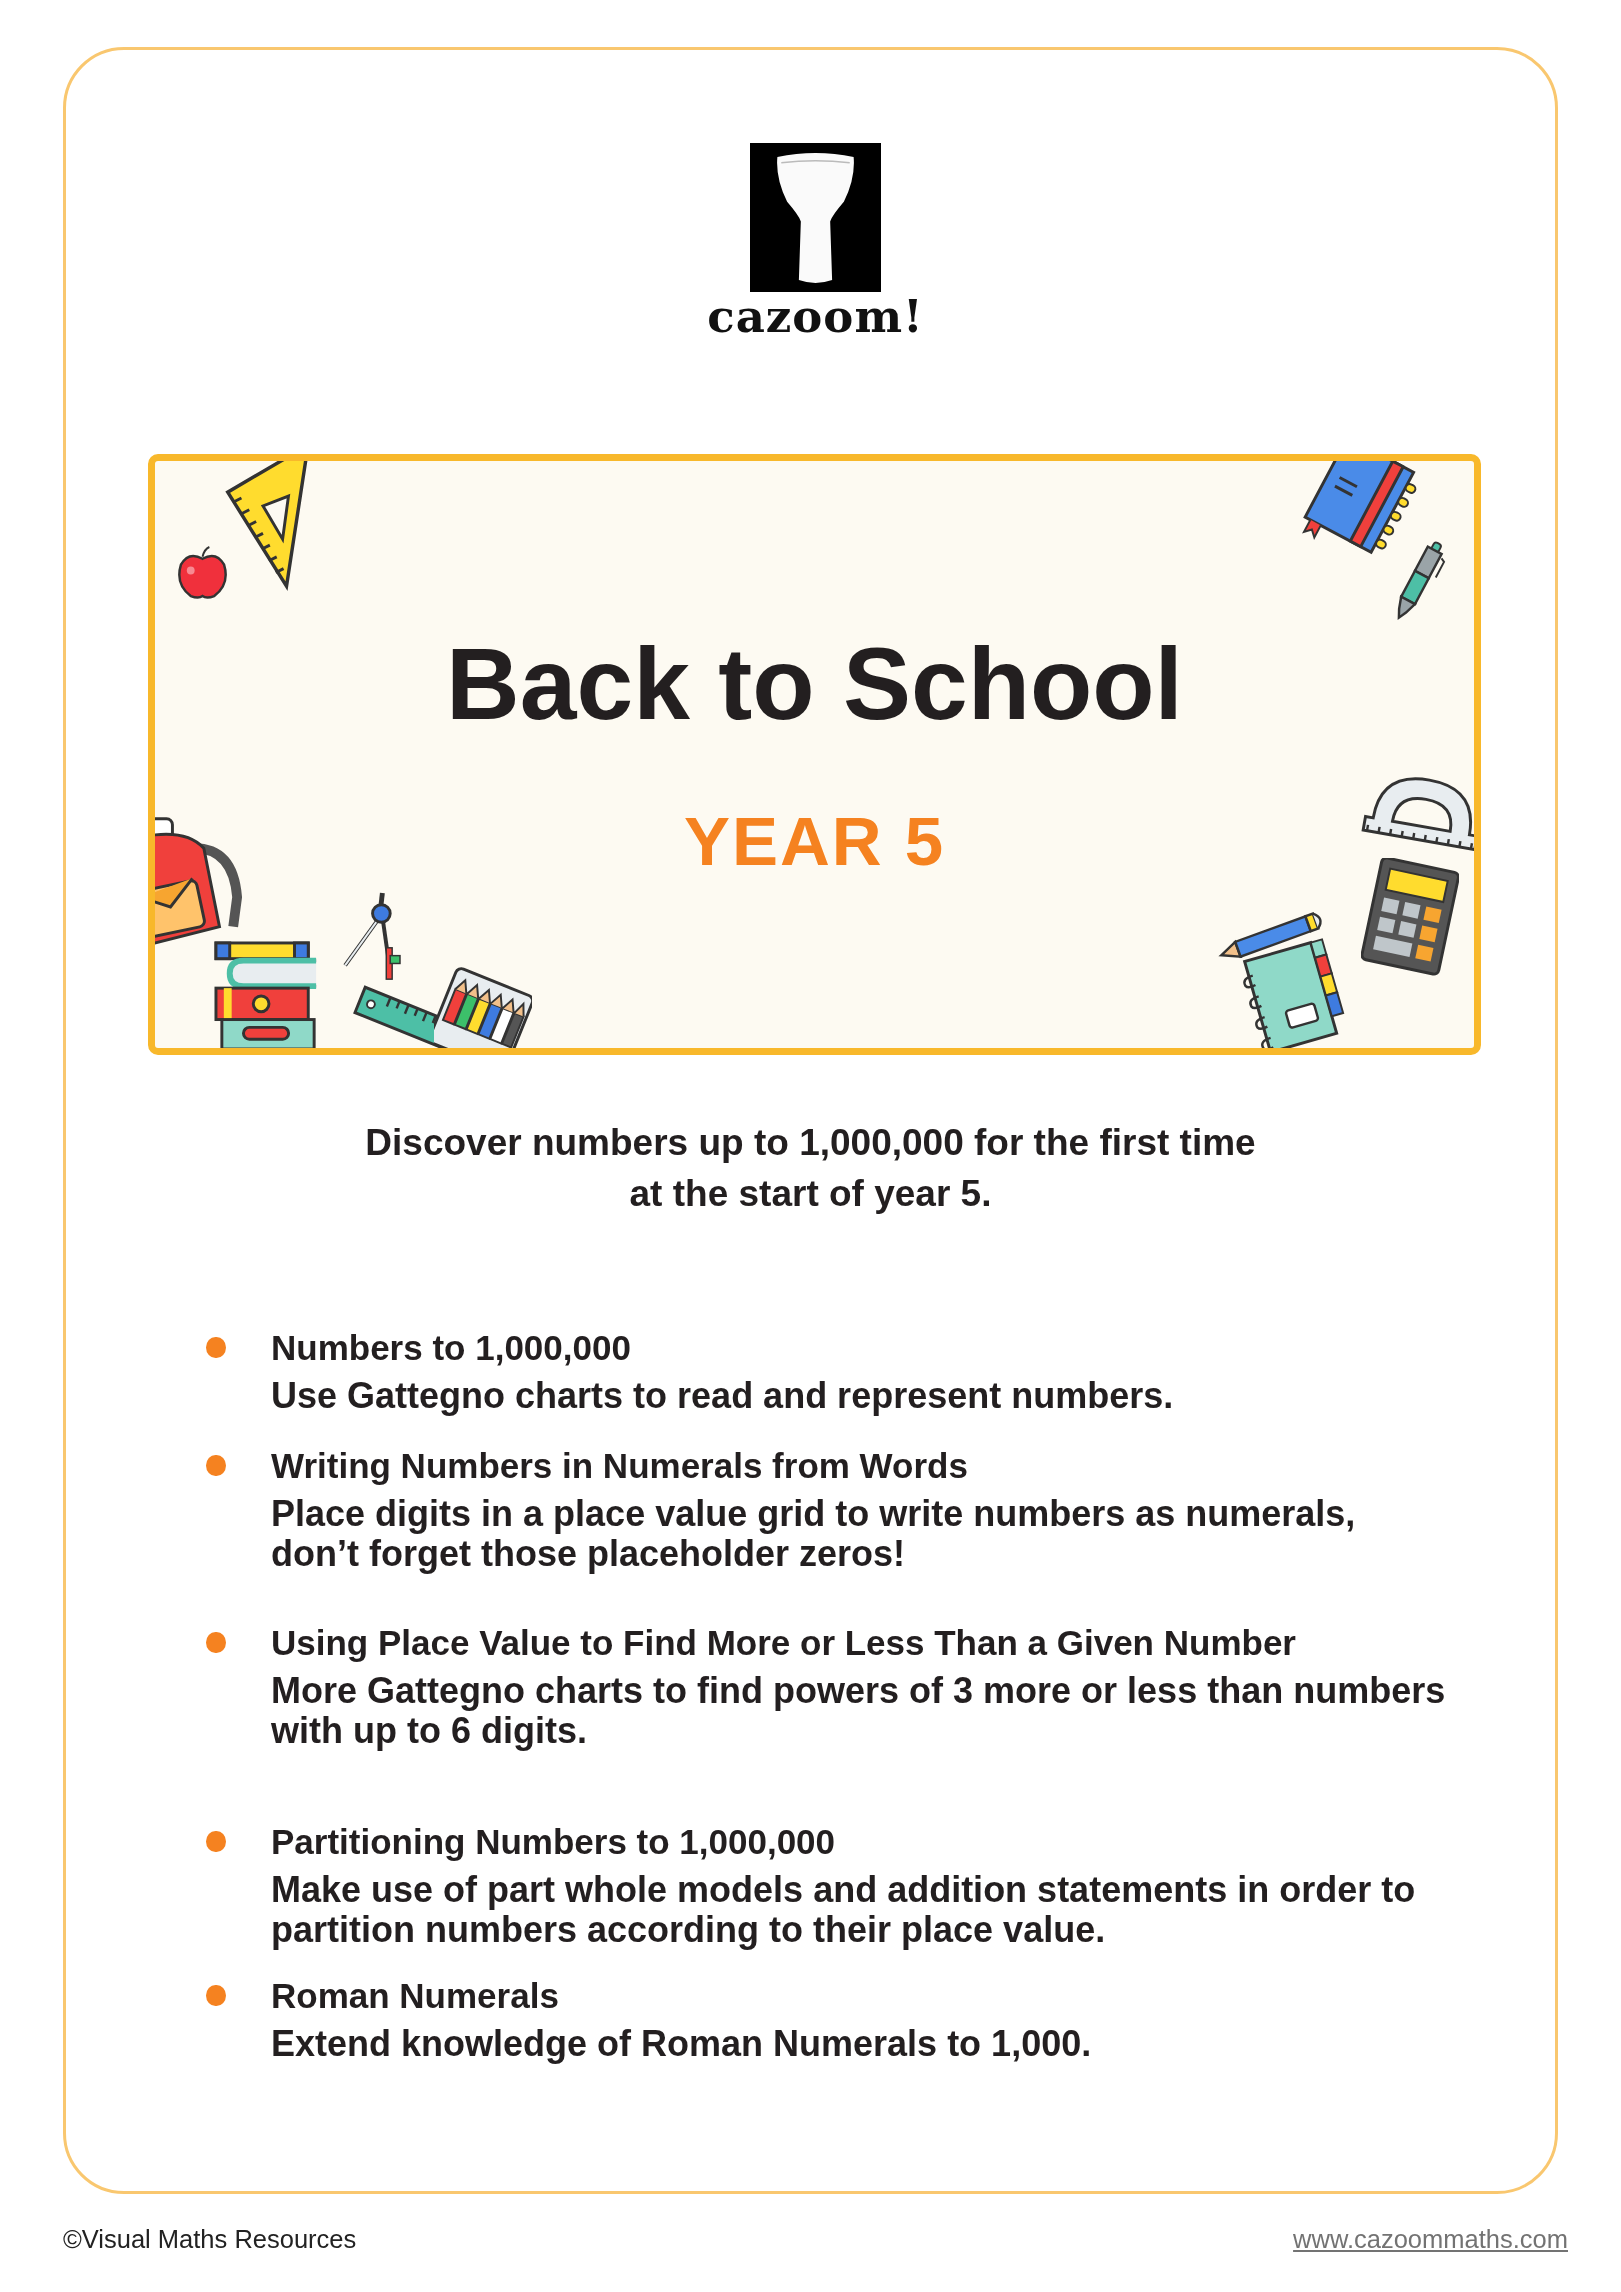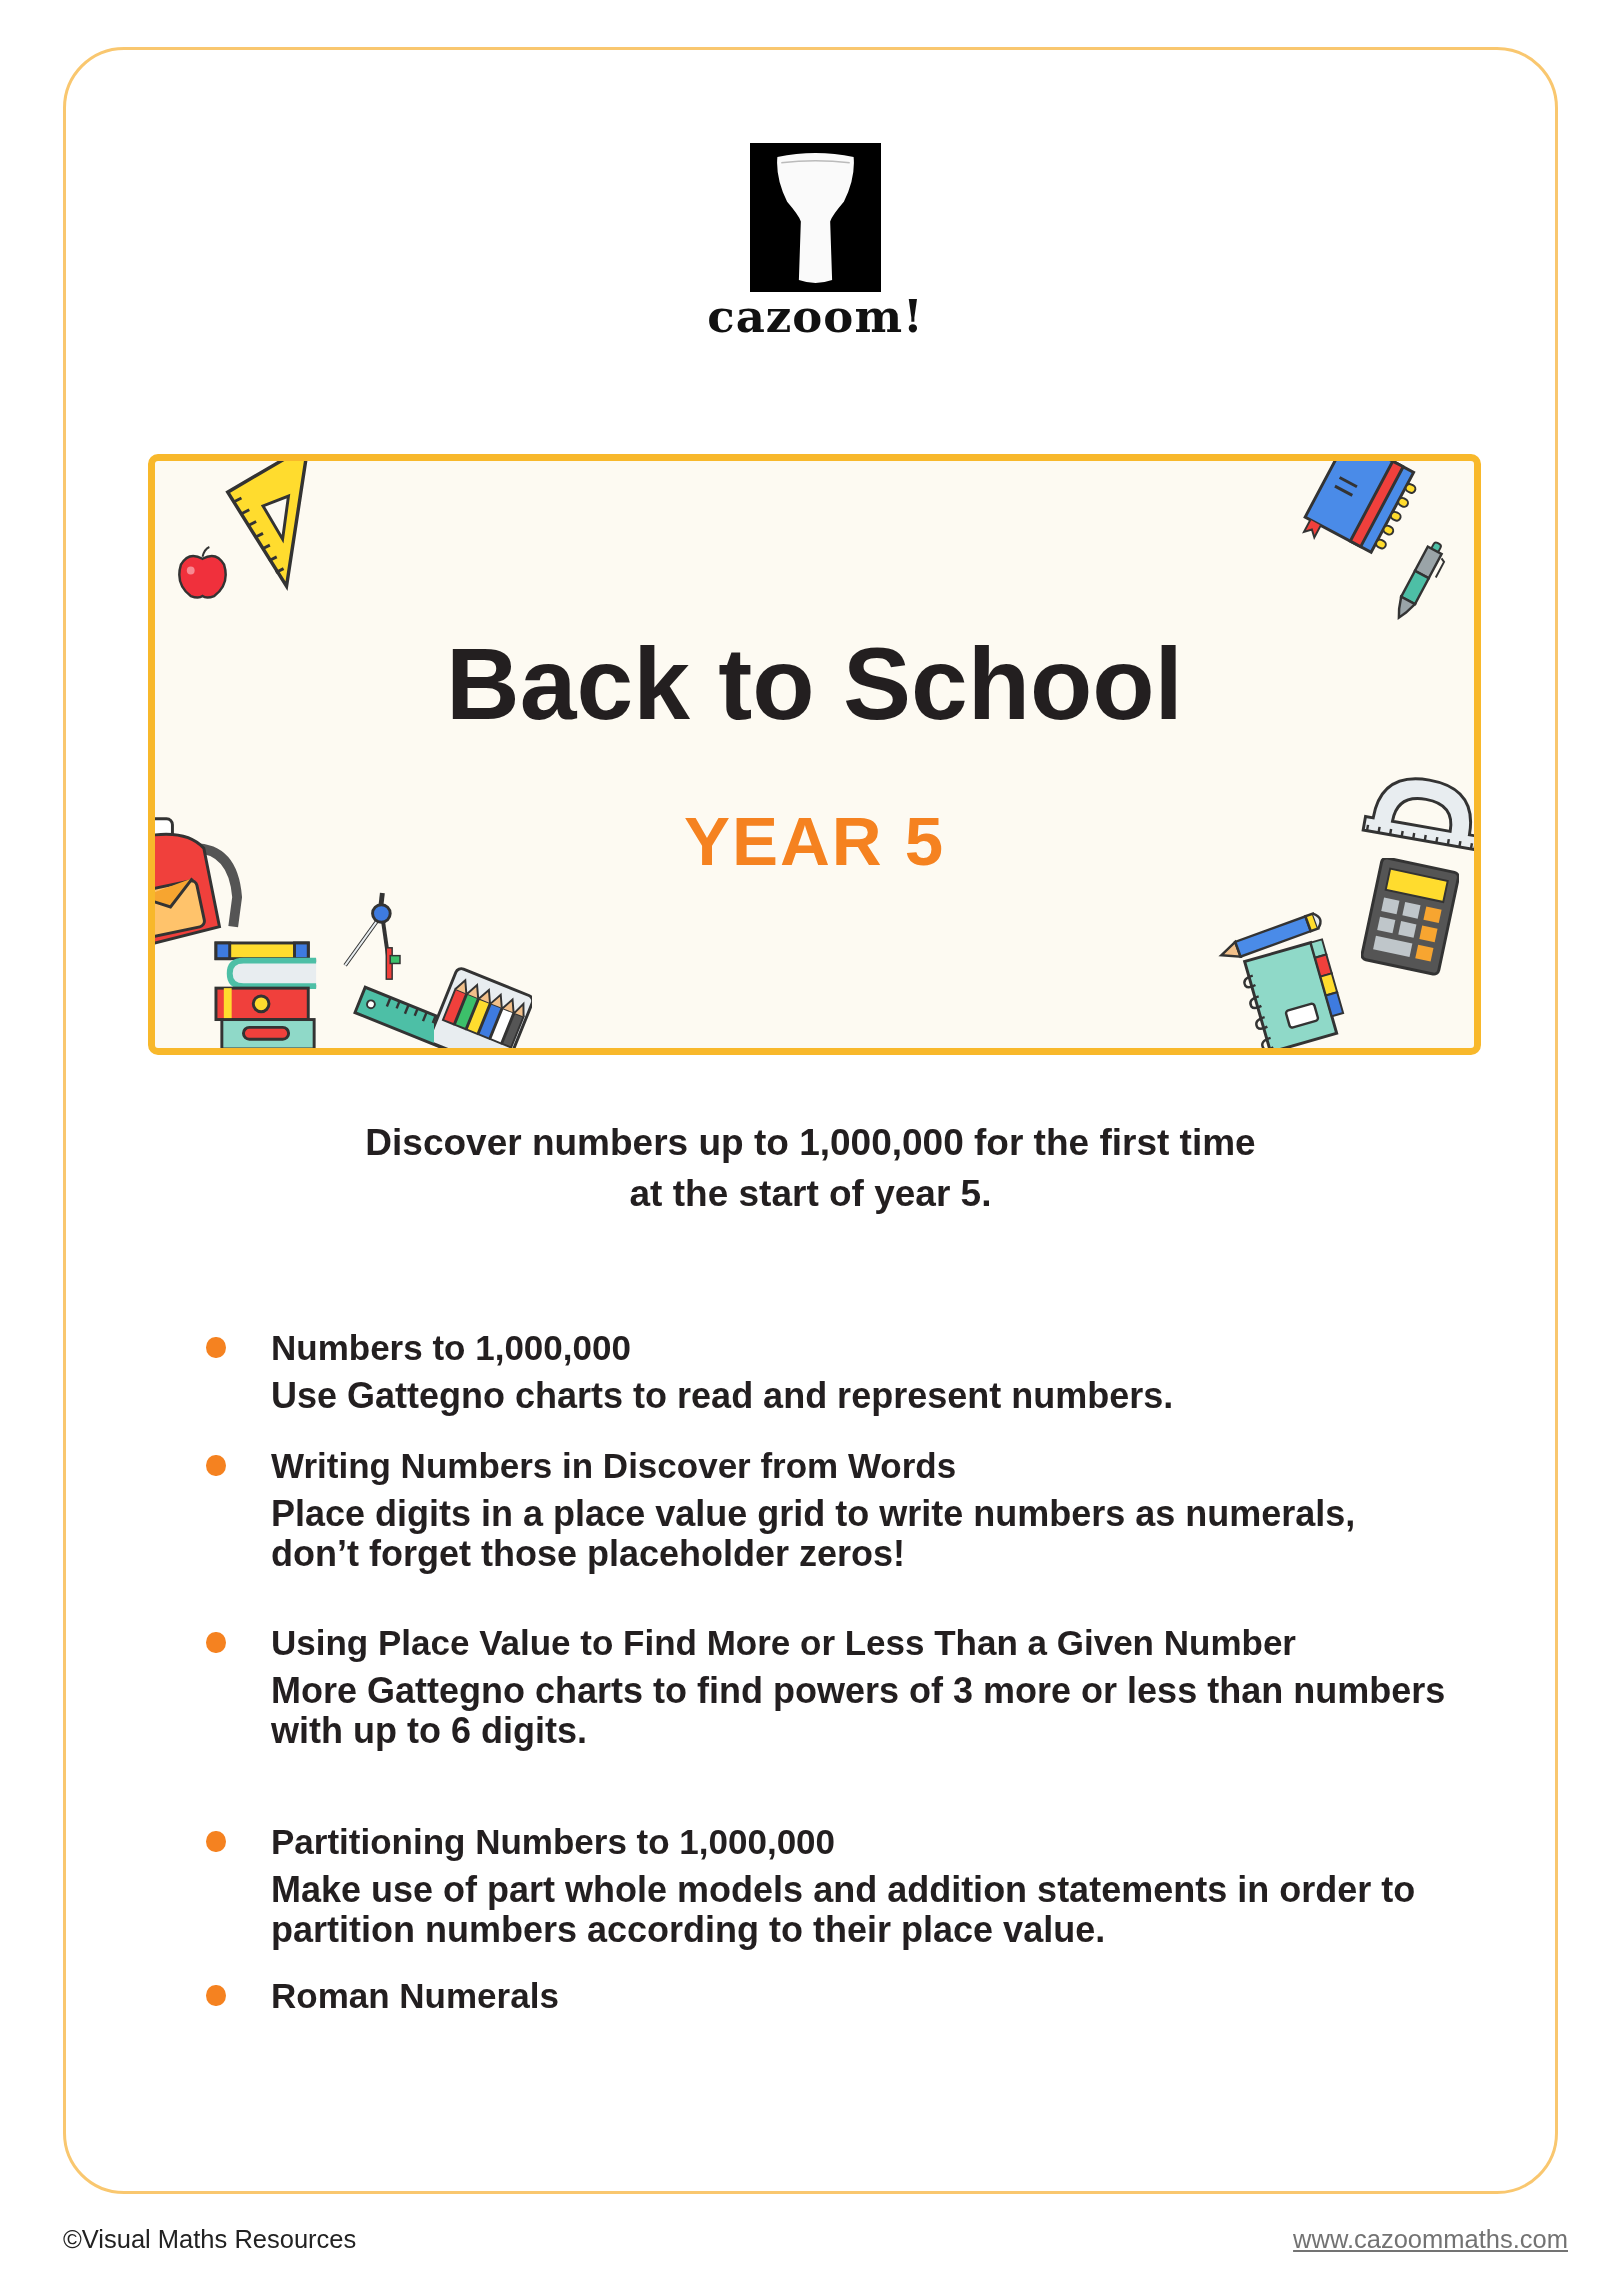--- a/index.html
+++ b/index.html
@@ -217,21 +217,21 @@
   <div class="topic" style="position:absolute;top:0;left:0;right:0;margin-top:12px;">
     <span class="bullet" style="top:15.7px"></span>
     <div class="topic-title">Numbers to 1,000,000</div>
     <div class="topic-desc">
       <div>Use Gattegno charts to read and represent numbers.</div>
     </div>
   </div>
 
   <div class="topic" style="position:absolute;top:130px;left:0;right:0;">
     <span class="bullet" style="top:15.7px"></span>
-    <div class="topic-title">Writing Numbers in Discover from Words</div>
+    <div class="topic-title">Writing Numbers in Numerals from Words</div>
     <div class="topic-desc">
       <div>Place digits in a place value grid to write numbers as numerals,</div>
       <div>don’t forget those placeholder zeros!</div>
     </div>
   </div>
 
   <div class="topic" style="position:absolute;top:307px;left:0;right:0;">
     <span class="bullet" style="top:15.7px"></span>
     <div class="topic-title">Using Place Value to Find More or Less Than a Given Number</div>
     <div class="topic-desc">
@@ -245,18 +245,21 @@
     <div class="topic-title">Partitioning Numbers to 1,000,000</div>
     <div class="topic-desc">
       <div>Make use of part whole models and addition statements in order to</div>
       <div>partition numbers according to their place value.</div>
     </div>
   </div>
 
   <div class="topic" style="position:absolute;top:660px;left:0;right:0;">
     <span class="bullet" style="top:15.7px"></span>
     <div class="topic-title">Roman Numerals</div>
+    <div class="topic-desc">
+      <div>Extend knowledge of Roman Numerals to 1,000.</div>
+    </div>
   </div>
 </div>
 
 <div class="footer-left">©Visual Maths Resources</div>
 <a class="footer-right">www.cazoommaths.com</a>
 
 
 </body></html>

